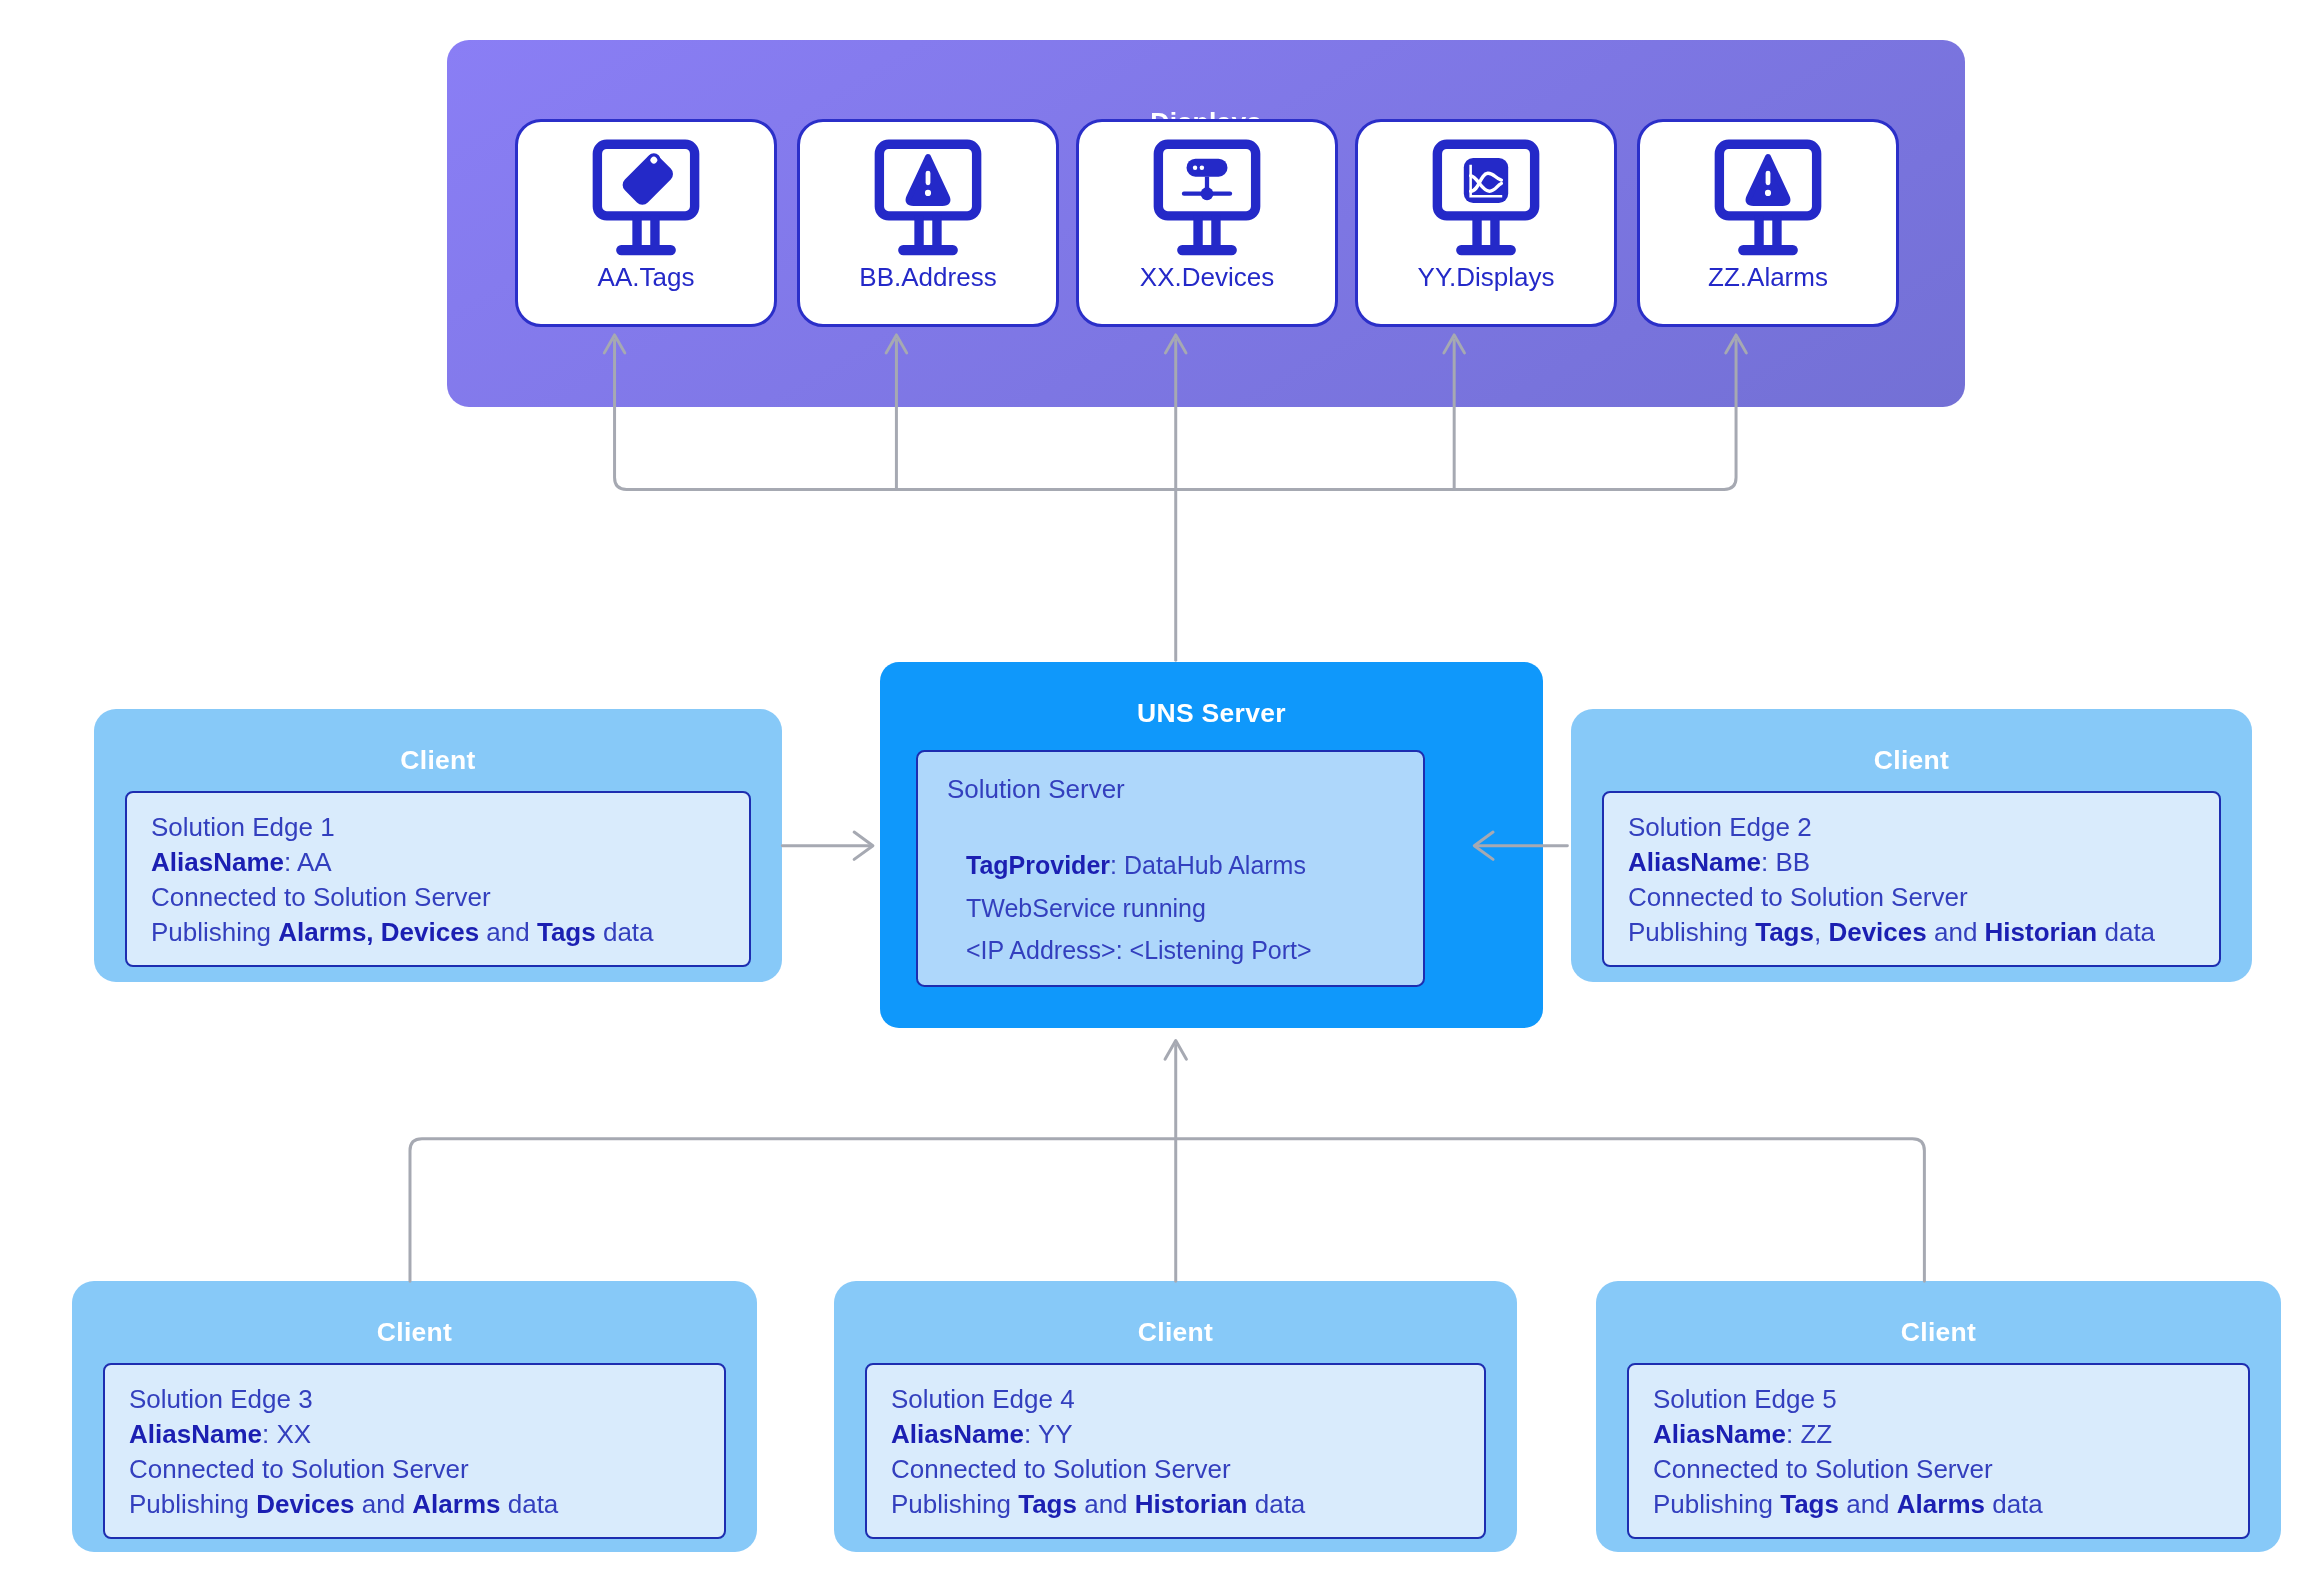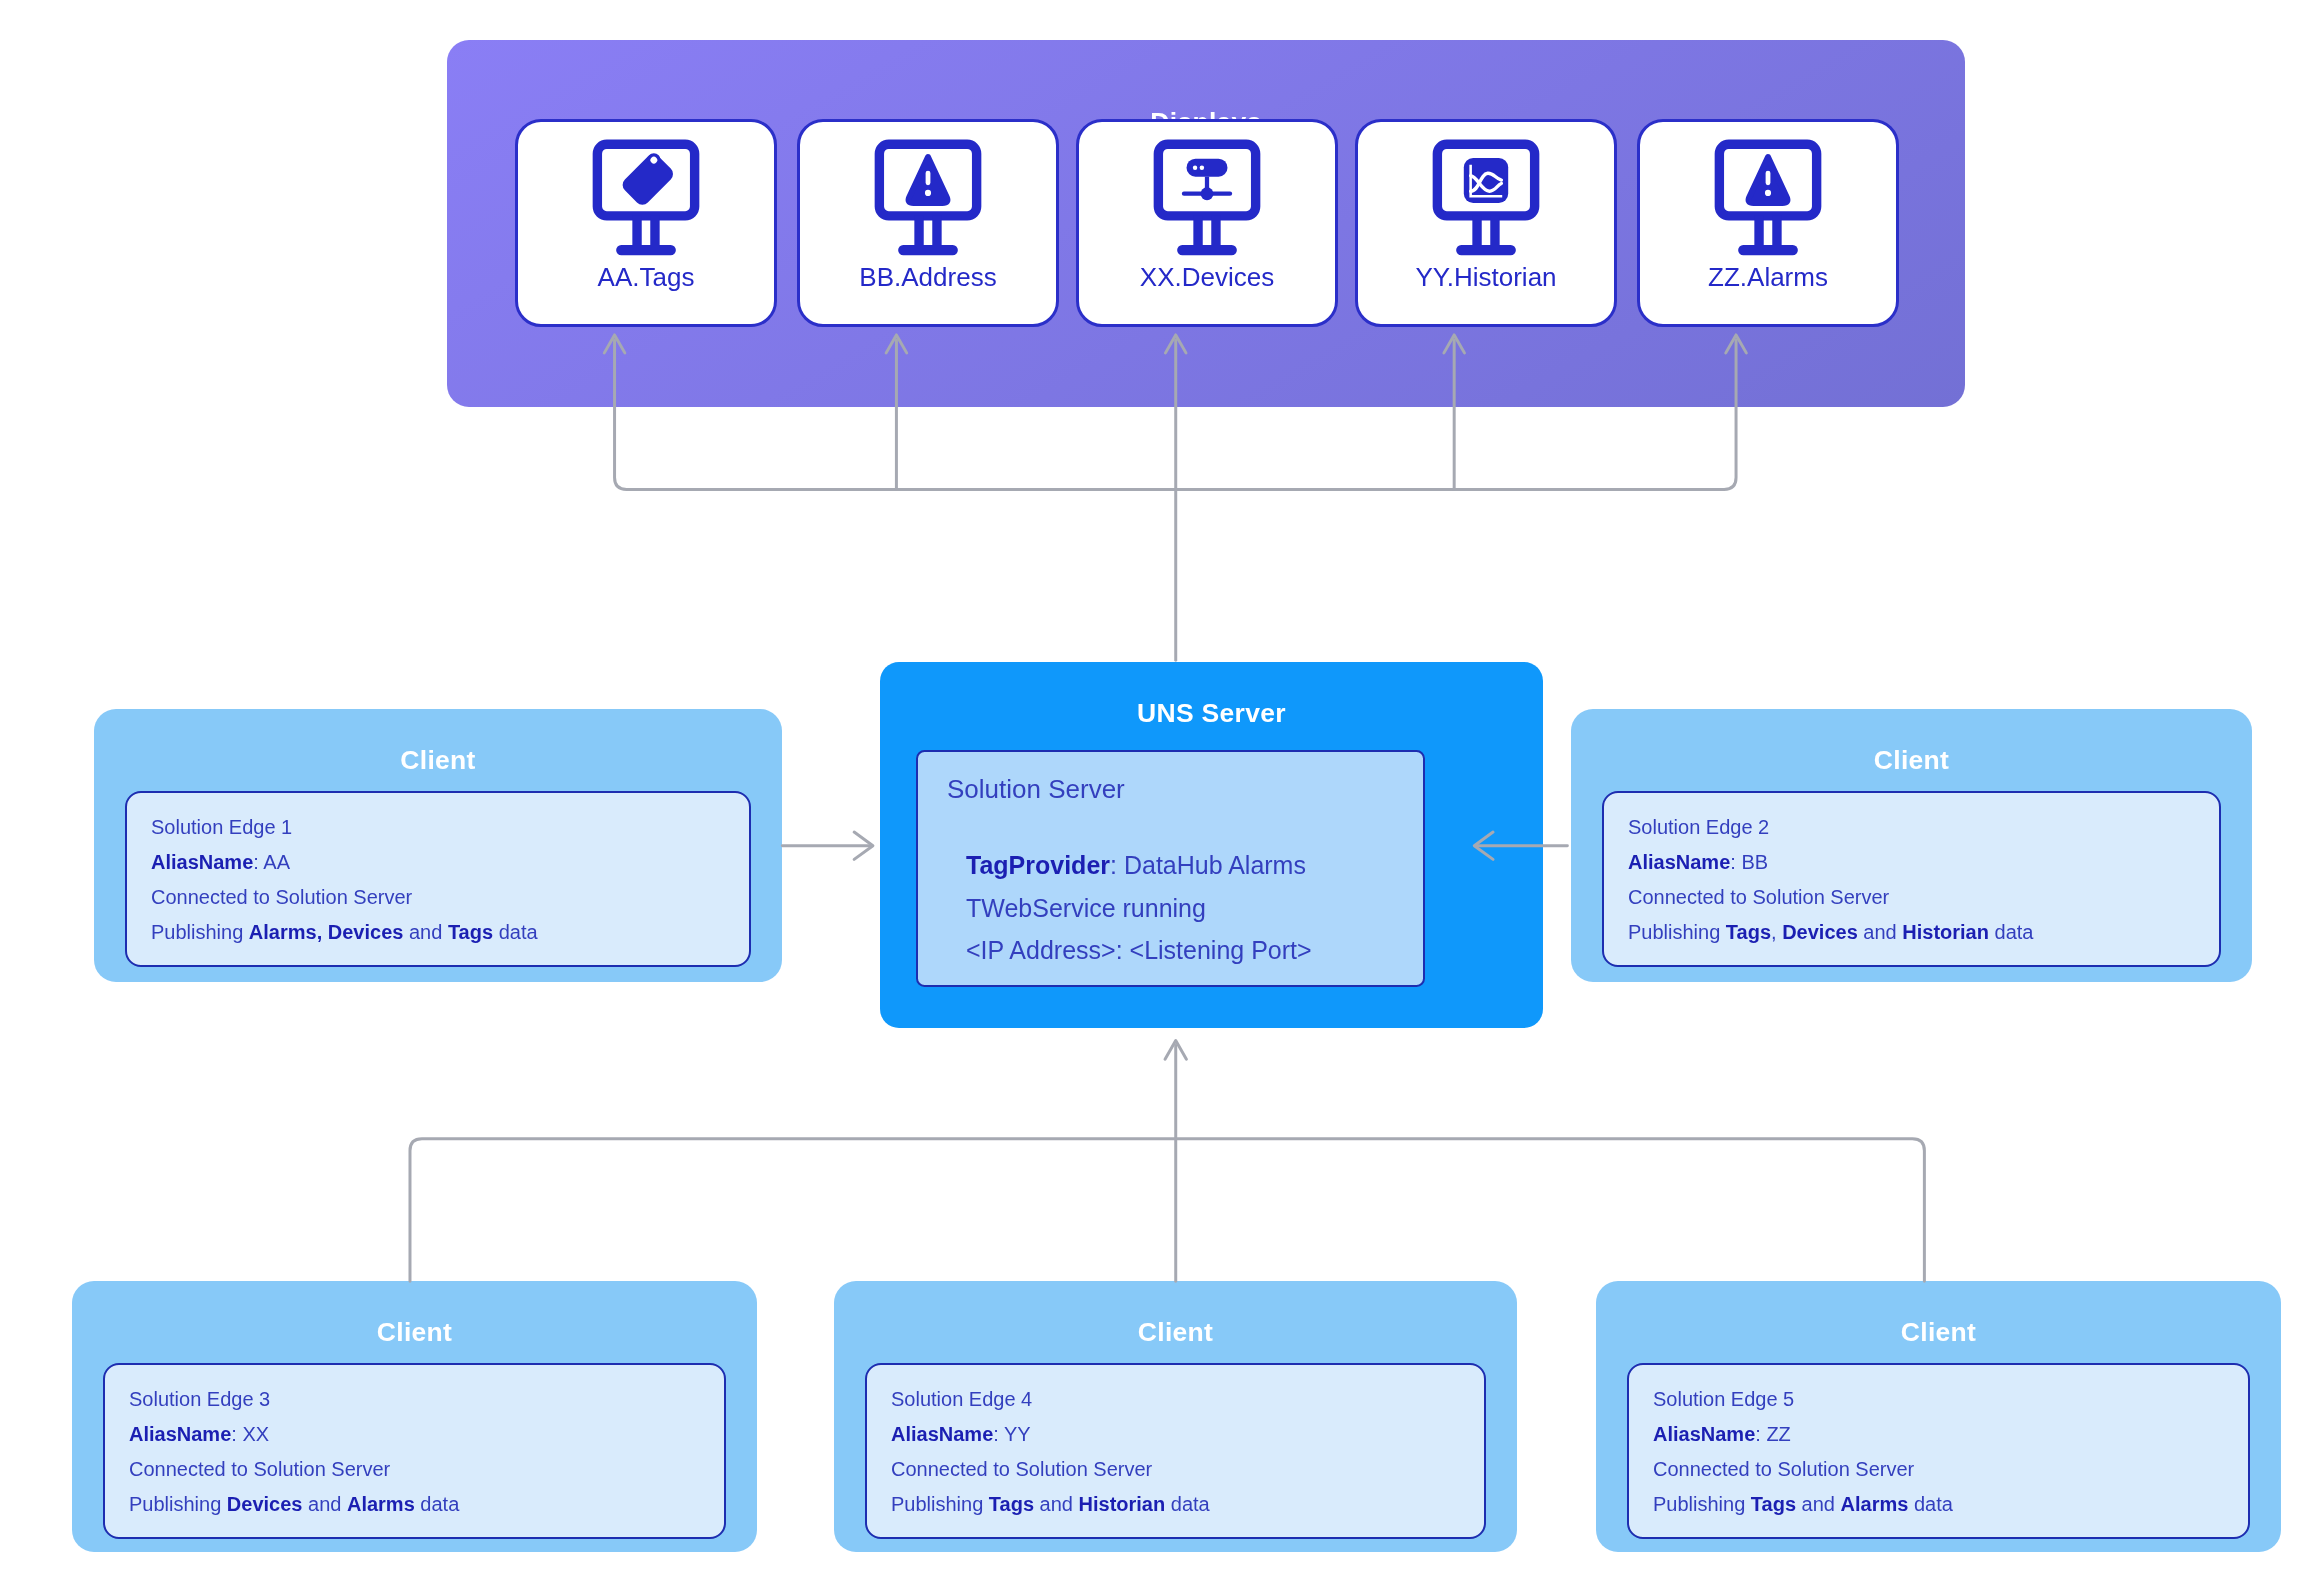--- a/index.html
+++ b/index.html
@@ -66,22 +66,22 @@
   
   .client{
     position:absolute;background:var(--client-fill);border-radius:22px;z-index:1;text-decoration:underline;
   }
   .client .client-title{
     position:absolute;top:36px;left:0;width:100%;text-align:center;
     color:var(--title-white);font-size:26.5px;font-weight:700;letter-spacing:0.3px;
   }
   .client .client-inner{
     position:absolute;left:31px;top:82px;right:31px;
-    background:var(--client-inner-fill);border:2.1px solid var(--inner-border);border-radius:16px;
-    color:var(--text-indigo);font-size:20px;line-height:35px;
+    background:var(--client-inner-fill);border:2.1px solid var(--inner-border);border-radius:8px;
+    color:var(--text-indigo);font-size:26px;line-height:35px;
     padding:17px 24px 15.4px 24px;
   }
   .client.p-left  {left:94px; top:709px; width:688px; height:273px;}
   .client.p-right {left:1571px;top:709px; width:681px; height:273px;}
   .client.p-b1    {left:72px;  top:1281px;width:685px; height:271px;}
   .client.p-b2    {left:834px; top:1281px;width:683px; height:271px;}
   .client.p-b3    {left:1596px;top:1281px;width:685px; height:271px;}
   .b{font-weight:700;color:var(--text-indigo-bold);}
 </style>
 </head>
@@ -163,21 +163,21 @@
       <svg class="mon" viewBox="0 0 150 150">
         <rect x="18" y="12" width="114" height="84" rx="11" fill="none" stroke="currentColor" stroke-width="11"></rect>
         <rect x="59" y="96" width="11" height="38" fill="currentColor"></rect>
         <rect x="80" y="96" width="11" height="38" fill="currentColor"></rect>
         <rect x="40" y="130" width="70" height="12" rx="6" fill="currentColor"></rect>
         <rect x="49" y="28" width="52" height="53" rx="11" fill="currentColor"></rect>
         <path d="M57 36 L57 73 L94 73" stroke="#fff" stroke-width="3" fill="none"></path>
         <path d="M57 67 C67 67 68 47 77 46 C84 45.5 86 52 93 54" stroke="#fff" stroke-width="4" fill="none" stroke-linecap="round"></path>
         <path d="M57 49 C65 50 70 67 79 67 C86 67 88 60 93 58" stroke="#fff" stroke-width="4" fill="none" stroke-linecap="round"></path>
       </svg>
-      <div class="card-label">YY.Historian</div>
+      <div class="card-label">YY.Displays</div>
     </div>
 
     <div class="card c5">
       <svg class="mon" viewBox="0 0 150 150">
         <rect x="18" y="12" width="114" height="84" rx="11" fill="none" stroke="currentColor" stroke-width="11"></rect>
         <rect x="59" y="96" width="11" height="38" fill="currentColor"></rect>
         <rect x="80" y="96" width="11" height="38" fill="currentColor"></rect>
         <rect x="40" y="130" width="70" height="12" rx="6" fill="currentColor"></rect>
         <path d="M75 27 L97 74 Q100 81 92 81 L58 81 Q50 81 53 74 Z" fill="currentColor" stroke="currentColor" stroke-width="7" stroke-linejoin="round"></path>
         <rect x="72.2" y="43" width="5.6" height="17" rx="2.8" fill="#fff"></rect>

